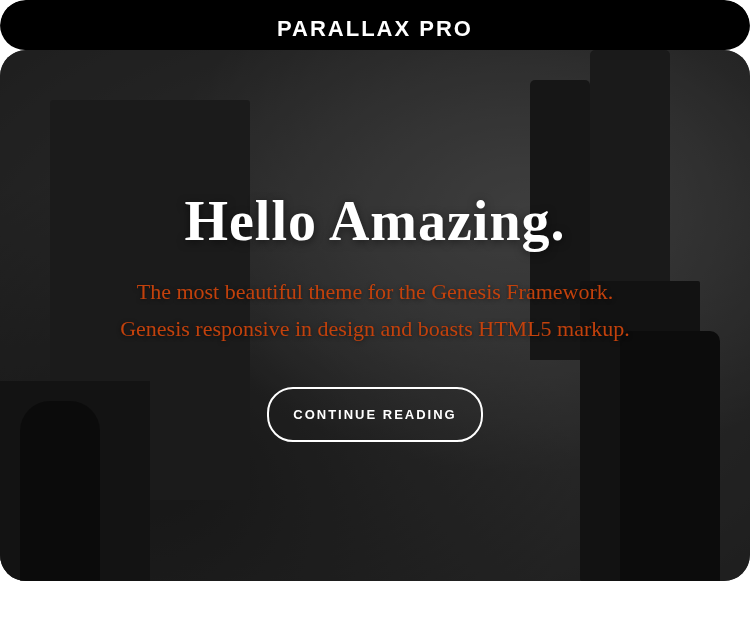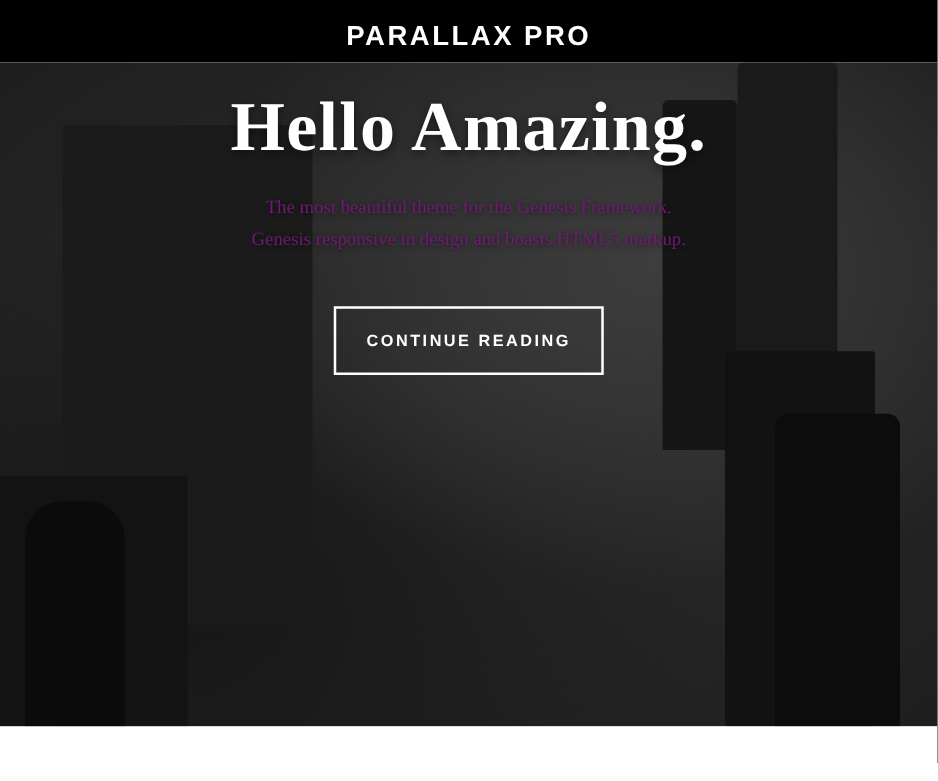--- a/index.html
+++ b/index.html
@@ -1,18 +1,19 @@
 <!DOCTYPE html>
 <html><head>
   <meta charset="utf-8">
   <style>
     * {
       margin: 0;
       padding: 0;
       box-sizing: border-box;
+      border-radius: 26px;
     }
 
     body {
       width: 750px;
       height: 625px;
       font-family: 'Georgia', serif;
       overflow: hidden;
     }
 
     
@@ -53,20 +54,21 @@
       text-transform: uppercase;
     }
 
     
     .hero-section {
       position: relative;
       width: 100%;
       height: 531px;
       overflow: hidden;
       display: flex;
+      align-items: center;
       justify-content: center;
     }
 
     .hero-bg {
       position: absolute;
       top: 0;
       left: 0;
       width: 100%;
       height: 100%;
       background: #555;
@@ -180,24 +182,24 @@
       font-size: 56px;
       font-weight: 700;
       font-family: Georgia, serif;
       margin-bottom: 20px;
       color: #ffffff;
       text-shadow: 0 2px 8px rgba(0,0,0,0.5);
       letter-spacing: 1px;
     }
 
     .hero-description {
-      font-size: 15px;
+      font-size: 22px;
       font-weight: 400;
       font-family: Georgia, serif;
-      color: #701a75;
+      color: #c2410c;
       line-height: 1.7;
       margin-bottom: 40px;
       text-shadow: 0 1px 4px rgba(0,0,0,0.5);
     }
 
     .hero-button {
       display: inline-block;
       border: 2px solid #ffffff;
       background: transparent;
       color: #ffffff;

